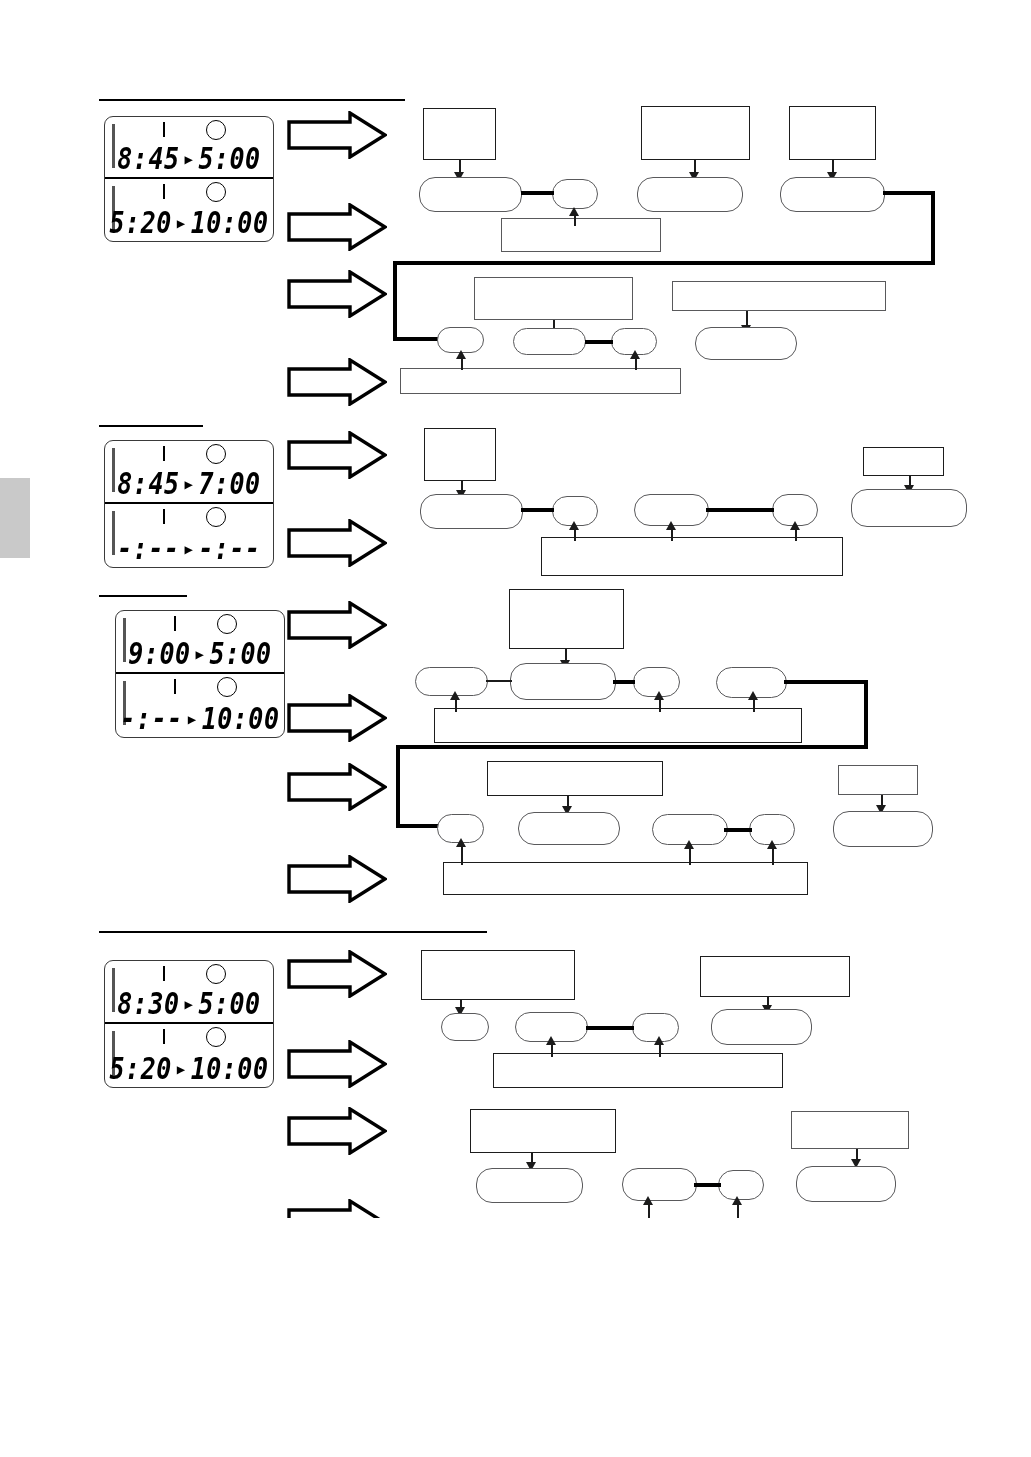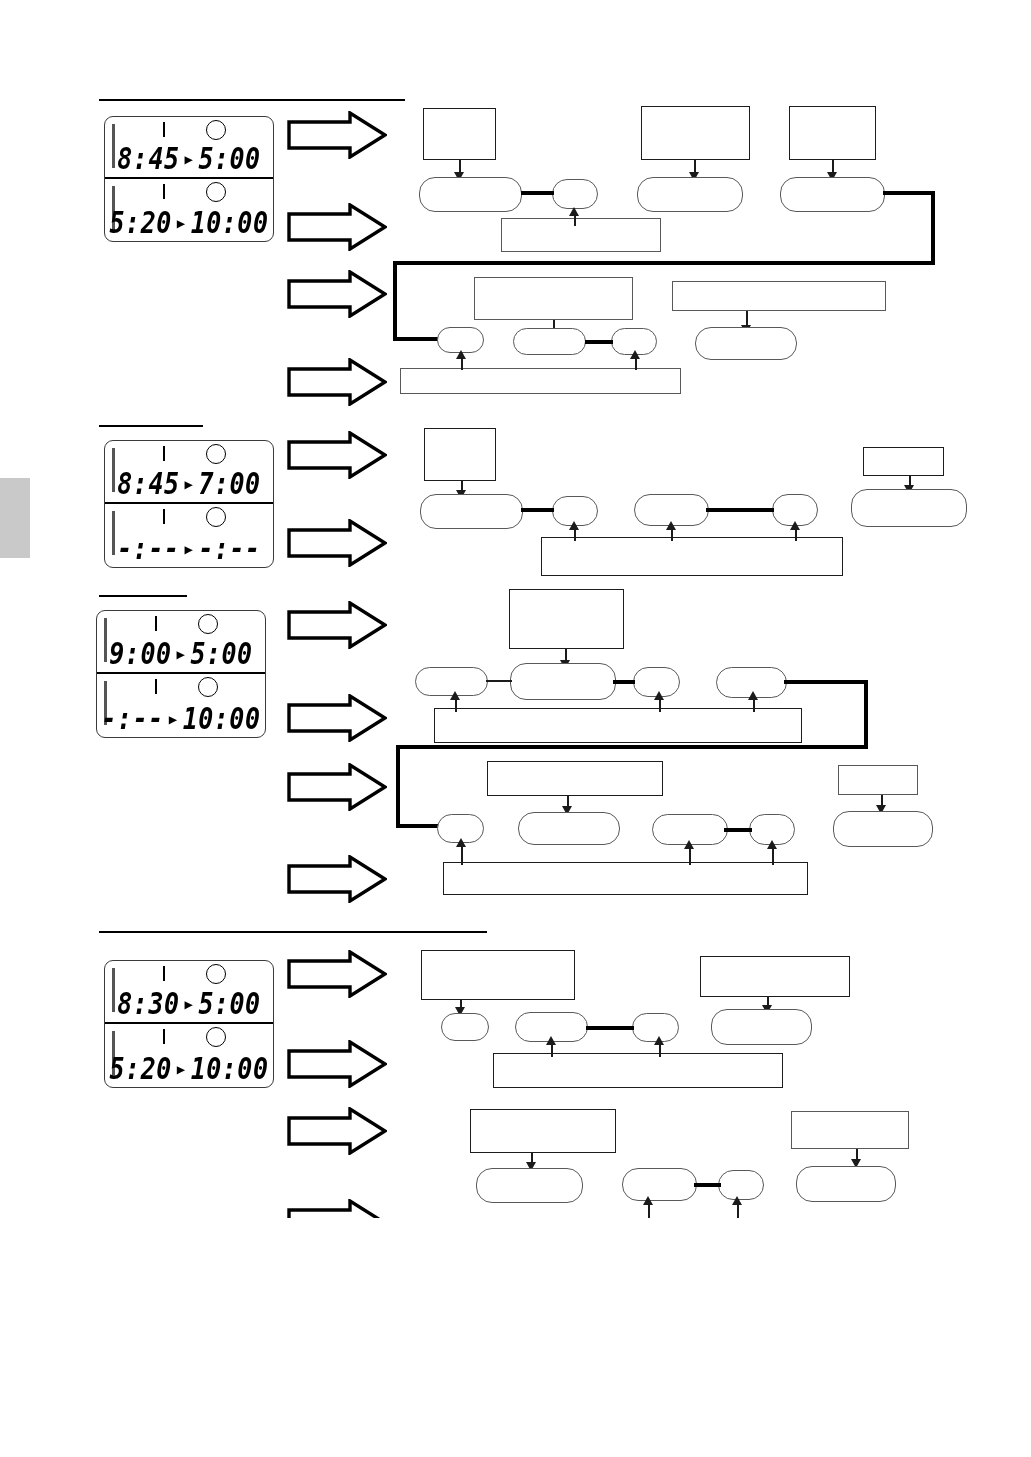--- a/index.html
+++ b/index.html
@@ -207,21 +207,21 @@
   <div class="node round" style="left:851px;top:489px;width:116px;height:38px;"></div>
 
   <div class="node rect dark" style="left:541px;top:537px;width:302px;height:39px;"></div>
   <div class="vline" style="left:574px;top:526px;height:15px;"></div>
   <div class="arrowhead ah-up" style="left:569px;top:521px;"></div>
   <div class="vline" style="left:671px;top:526px;height:15px;"></div>
   <div class="arrowhead ah-up" style="left:666px;top:521px;"></div>
   <div class="vline" style="left:795px;top:526px;height:15px;"></div>
   <div class="arrowhead ah-up" style="left:790px;top:521px;"></div>
 
-  <div class="lcd" style="left:96px;top:610px;width:170px;height:128px;">
+  <div class="lcd" style="left:115px;top:610px;width:170px;height:128px;">
     <div class="lcd-row top">
       <div class="lcd-bar-left"></div>
       <div class="lcd-tick" style="left:58px;top:5px;"></div>
       <div class="lcd-circle" style="left:101px;top:3px;"></div>
       <div class="lcd-text">
         <span class="seg">9:00</span>
         <span class="lcd-arrow">▶</span>
         <span class="seg">5:00</span>
       </div>
     </div>

